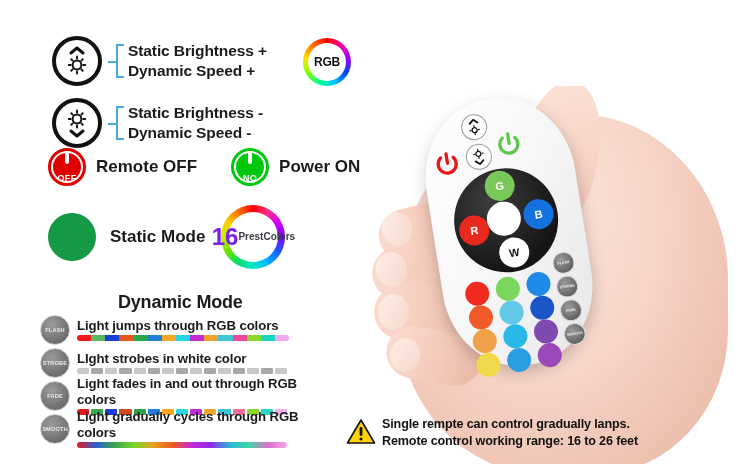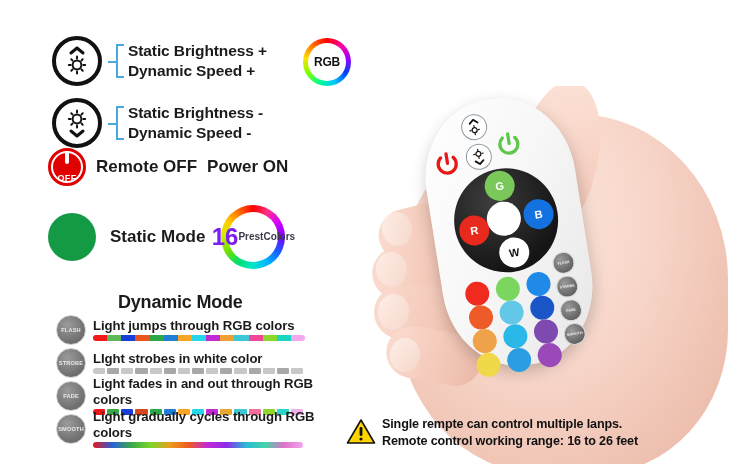--- a/index.html
+++ b/index.html
@@ -68,21 +68,21 @@
     position:absolute;inset:7px;border-radius:50%;background:#fff;
     display:flex;flex-direction:row;align-items:center;justify-content:center;
   }
   .preset .n{font-size:24px;font-weight:bold;color:#7b1ff0;line-height:.95;}
   .preset .c1,.preset .c2{font-size:10px;font-weight:bold;color:#3a3a4a;line-height:1.15;}
 
   
   .dyn-title{
     position:absolute;left:118px;top:292px;font-size:18px;font-weight:bold;letter-spacing:-.2px;
   }
-  .dyn-list{position:absolute;left:56px;top:313px;width:290px;}
+  .dyn-list{position:absolute;left:40px;top:313px;width:290px;}
   .dyn-item{display:flex;align-items:center;height:33px;}
   .dyn-btn{
     width:30px;height:30px;border-radius:50%;flex:0 0 auto;
     background:radial-gradient(circle at 38% 32%, #9b9b9b, #6e6e6e 70%);
     border:1.5px solid #cfcfcf;box-sizing:border-box;
     display:flex;align-items:center;justify-content:center;
     color:#e9e9e9;font-size:5.6px;font-weight:bold;letter-spacing:.2px;
   }
   .dyn-right{margin-left:7px;flex:1 1 auto;}
   .dyn-label{font-size:13.2px;font-weight:600;line-height:1.15;letter-spacing:-.1px;}
@@ -235,20 +235,26 @@
 
   <div class="power-row">
     <div class="pwr-ico" style="color:#e00000">
       <div class="ring"></div>
       <div class="disc"></div>
       <div class="stem"></div>
       <div class="lbl">OFF</div>
     </div>
     <div class="pwr-txt">Remote OFF</div>
 
+    <div class="pwr-ico" style="color:#00c80f;margin-left:34px;">
+      <div class="ring"></div>
+      <div class="disc"></div>
+      <div class="stem"></div>
+      <div class="lbl">NO</div>
+    </div>
     <div class="pwr-txt">Power ON</div>
   </div>
 
   <div class="static-row">
     <div class="static-dot" id="staticDot" style="background: rgb(20, 153, 68);"></div>
     <div class="static-txt">Static Mode</div>
     <div class="preset" style="background:conic-gradient(#ff0000,#ff2f88,#d400ff,#7b00ff,#1a5cff,#00b4ff,#00e6c8,#00e070,#6fe000,#c8f000,#ffd000,#ff7000,#ff0000)">
       <div class="inner">
         <div class="n" id="presetNum" style="color: rgb(123, 31, 240);">16</div>
         <div class="c1">Prest</div>
@@ -427,18 +433,18 @@
 
   <div class="warn">
     <div class="warn-tri">
       <svg width="30" height="27" viewBox="0 0 30 27">
         <path d="M15 2 L28.5 25 L1.5 25 Z" fill="#ffd400" stroke="#111" stroke-width="1.6" stroke-linejoin="round"></path>
         <rect x="13.6" y="9" width="2.8" height="9" rx="1.3" fill="#111"></rect>
         <circle cx="15" cy="21" r="1.6" fill="#111"></circle>
       </svg>
     </div>
     <div class="warn-txt">
-      <div>Single rempte can control multiple lanps.</div>
+      <div>Single rempte can control gradually lanps.</div>
       <div>Remote control working range: 16 to 26 feet</div>
     </div>
   </div>
 
 </div>
 
 </body></html>

